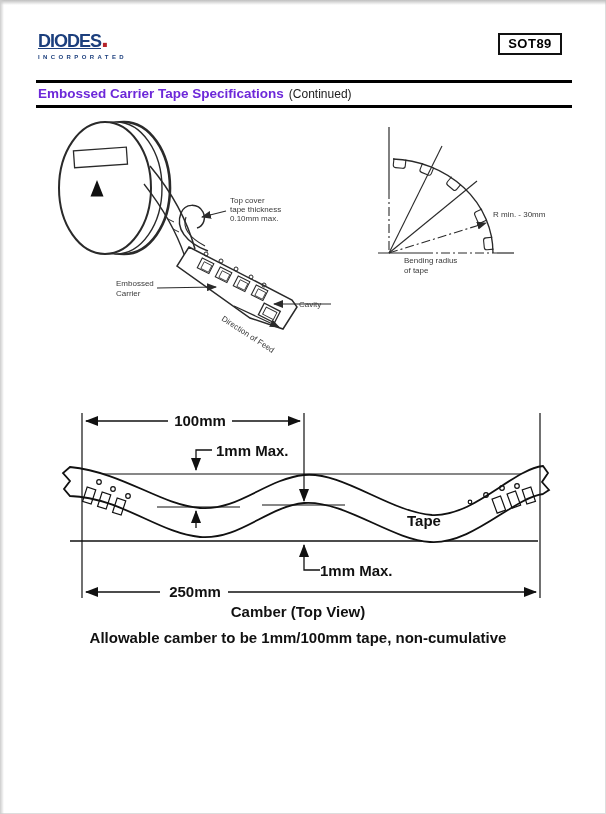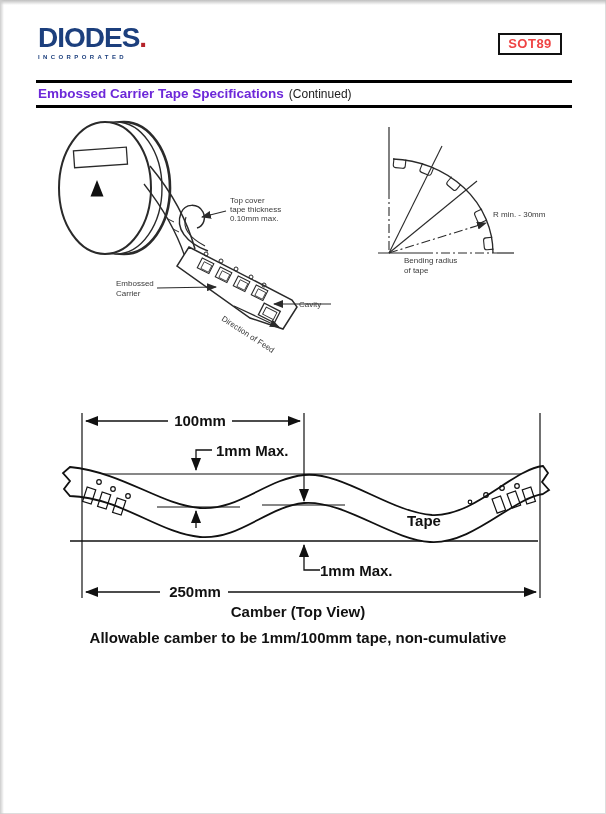--- a/index.html
+++ b/index.html
@@ -6,26 +6,26 @@
   .page{
     position:relative;width:606px;height:814px;background:#fff;overflow:hidden;
     font-family:"Liberation Sans",sans-serif;
     box-shadow:inset 0 -1px 0 #ddd, inset -1px 0 0 #ddd;
   }
   .page::before{content:"";position:absolute;left:0;top:0;right:0;height:5px;
     background:linear-gradient(#bfbfbf,rgba(255,255,255,0));pointer-events:none;}
   .page::after{content:"";position:absolute;left:0;top:0;bottom:0;width:4px;
     background:linear-gradient(to right,#cdcdcd,rgba(255,255,255,0));pointer-events:none;}
   .logo{position:absolute;left:38px;top:24px;line-height:1;}
-  .logo .brand{font-weight:bold;font-size:28px;letter-spacing:-1px;}
+  .logo .brand{font-weight:bold;font-size:18px;letter-spacing:-1px;text-decoration:underline;}
   .logo .dot{font-weight:bold;font-size:28px;}
   .logo .sub{display:block;font-size:6px;font-weight:bold;letter-spacing:3.4px;margin-top:2px;}
   .badge{
     position:absolute;left:498px;top:33px;width:60px;height:18px;
-    border:2px solid #111;background:#fff;color:#ef4444;
+    border:2px solid #111;background:#fff;color:#000000;
     font-weight:bold;font-size:13px;line-height:18px;text-align:center;letter-spacing:0.5px;
   }
   .section-title{
     position:absolute;left:36px;top:80px;width:534px;
     border-top:3px solid #000;border-bottom:3px solid #000;
     padding:1px 0 3px 2px;background:#fff;
   }
   .section-title .main{font-weight:bold;font-size:13.5px;color:#6d28d9;}
   .section-title .cont{font-size:12px;color:#222;margin-left:5px;}
   svg.fig{position:absolute;left:0;top:0;}

